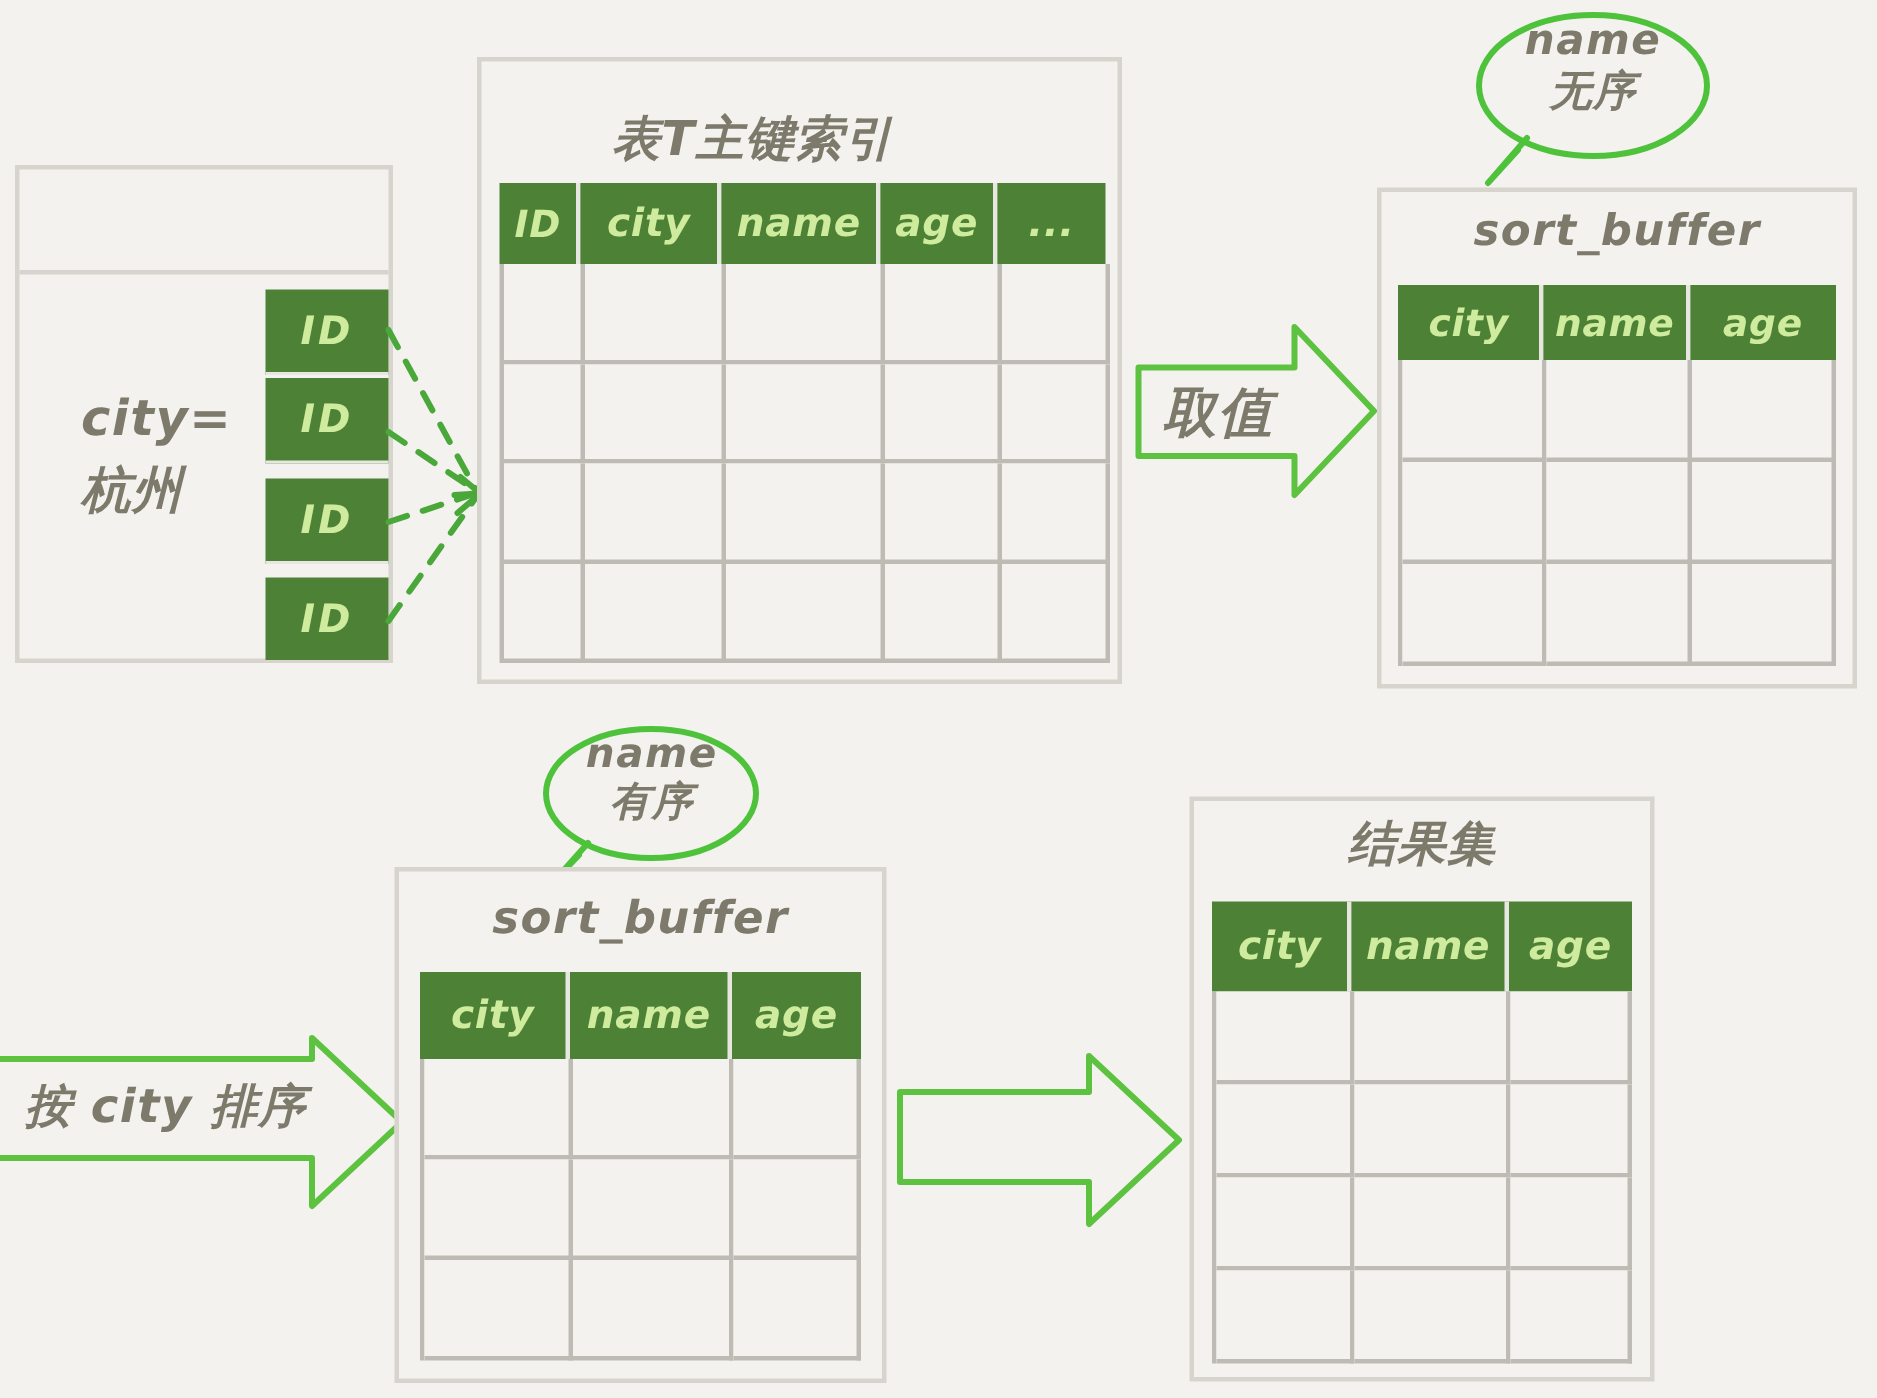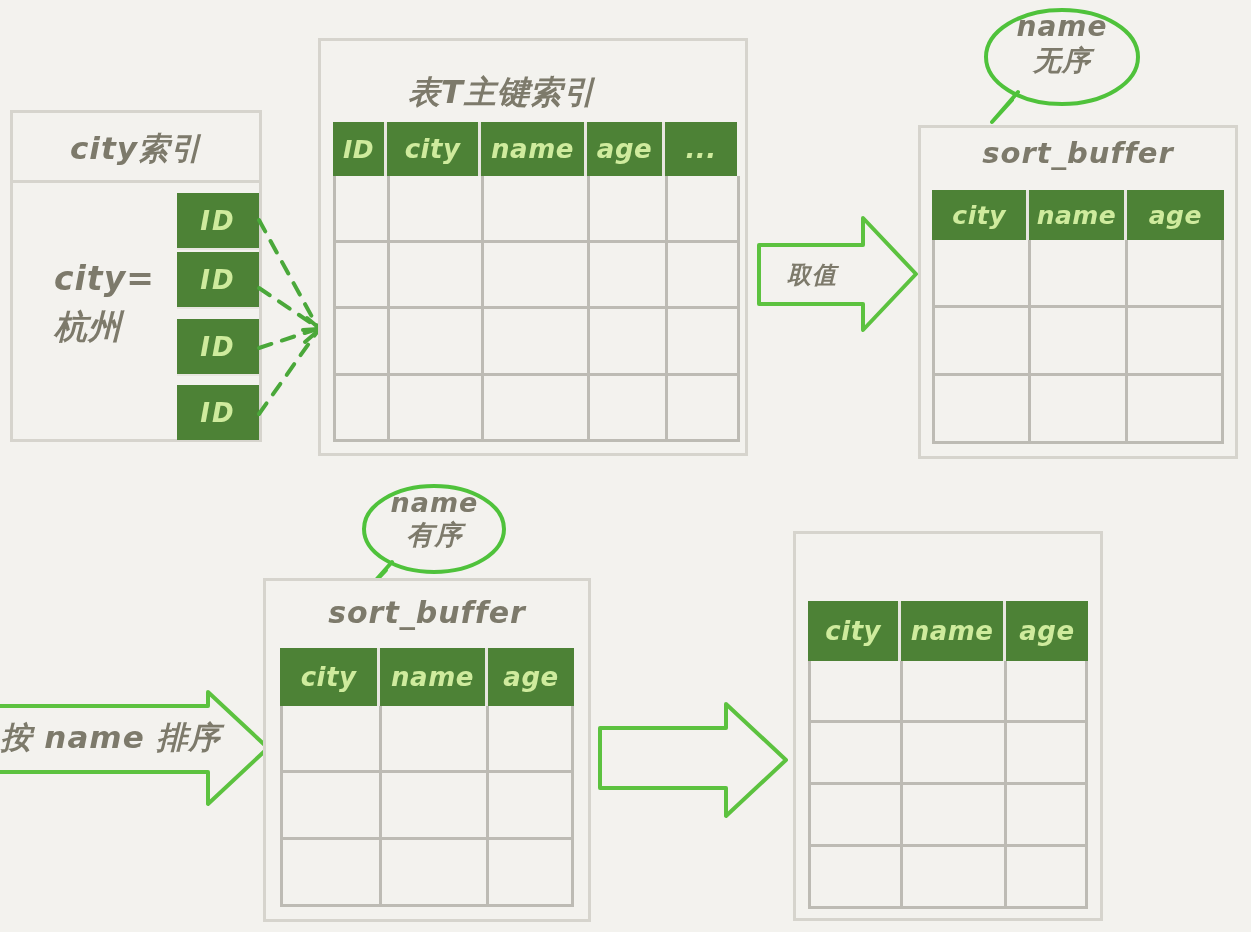--- a/index.html
+++ b/index.html
@@ -111,21 +111,20 @@
 
   svg{display:block;overflow:visible;}
 </style>
 </head>
 <body>
 
 <div class="stage">
 
   <div class="panel" style="left:10px;top:110px;width:252px;height:332px;">
   </div>
-  <div class="panel-title" style="left:10px;top:128px;width:252px;font-size:31px;">city索引</div>
   <div class="ci-divider" style="left:13px;top:180px;width:246px;"></div>
   <div class="ci-text" style="left:38px;top:255px;font-size:33px;margin-left:16px;">city=
 杭州</div>
 
   <div class="id-cell" style="left:177px;top:193px;width:82px;height:57px;">ID</div>
   <div class="id-cell" style="left:177px;top:252px;width:82px;height:57px;">ID</div>
   <div class="id-cell" style="left:177px;top:319px;width:82px;height:57px;">ID</div>
   <div class="id-cell" style="left:177px;top:385px;width:82px;height:55px;border-bottom:none;">ID</div>
 
   <svg style="position:absolute;left:255px;top:190px;width:80px;height:250px;" width="80" height="250" viewBox="0 0 80 250">
@@ -182,21 +181,21 @@
     <div class="cell"></div>
     <div class="cell"></div>
     <div class="cell"></div>
   </div>
 
   <div class="arrow-wrap" style="left:757px;top:215px;width:162px;height:120px;">
     <svg width="162" height="120" viewBox="0 0 162 120">
       <path d="M2,30 L106,30 L106,3 L159,59 L106,115 L106,89 L2,89 Z" fill="none" stroke="#5cc23f" stroke-width="4" stroke-linejoin="round"></path>
     </svg>
   </div>
-  <div class="arrow-label" style="left:762px;top:245px;width:100px;height:60px;font-size:24px;">取值</div>
+  <div class="arrow-label" style="left:762px;top:245px;width:100px;height:60px;font-size:36px;">取值</div>
 
   <div class="bubble-wrap" style="left:972px;top:5px;width:175px;height:120px;">
     <svg width="175" height="120" viewBox="0 0 175 120">
       <ellipse cx="90" cy="52" rx="76" ry="47" fill="none" stroke="#4fc23b" stroke-width="4"></ellipse>
       <path d="M46,87 L20,117 L40,95" fill="none" stroke="#4fc23b" stroke-width="4" stroke-linejoin="round" stroke-linecap="round"></path>
     </svg>
   </div>
   <div class="bubble-text" style="left:972px;top:10px;width:180px;font-size:28px;">name
 无序</div>
 
@@ -231,21 +230,21 @@
     </svg>
   </div>
   <div class="bubble-text" style="left:352px;top:487px;width:165px;font-size:27px;">name
 有序</div>
 
   <div class="arrow-wrap" style="left:-6px;top:690px;width:278px;height:118px;">
     <svg width="278" height="118" viewBox="0 0 278 118">
       <path d="M2,16 L214,16 L214,2 L274,58 L214,114 L214,82 L2,82 Z" fill="none" stroke="#5cc23f" stroke-width="4" stroke-linejoin="round"></path>
     </svg>
   </div>
-  <div class="arrow-label" style="left:8px;top:705px;width:205px;height:66px;font-size:31px;">按 name 排序</div>
+  <div class="arrow-label" style="left:8px;top:705px;width:205px;height:66px;font-size:31px;">按 city 排序</div>
 
   <div class="panel" style="left:263px;top:578px;width:328px;height:344px;">
   </div>
   <div class="panel-title" style="left:263px;top:595px;width:328px;font-size:30px;">sort_buffer</div>
 
   <div class="grid" style="left:280px;top:648px;width:294px;height:58px;
               grid-template-columns:1fr 1.08fr 0.86fr;border-top:none;border-left:none;">
     <div class="cell head" style="font-size:26px;">city</div>
     <div class="cell head" style="font-size:26px;">name</div>
     <div class="cell head last" style="font-size:26px;">age</div>
@@ -265,20 +264,21 @@
   </div>
 
   <div class="arrow-wrap" style="left:598px;top:702px;width:192px;height:118px;">
     <svg width="192" height="118" viewBox="0 0 192 118">
       <path d="M2,26 L128,26 L128,2 L188,58 L128,114 L128,86 L2,86 Z" fill="none" stroke="#5cc23f" stroke-width="4" stroke-linejoin="round"></path>
     </svg>
   </div>
 
   <div class="panel" style="left:793px;top:531px;width:310px;height:390px;">
   </div>
+  <div class="panel-title" style="left:793px;top:541px;width:310px;font-size:32px;">结果集</div>
 
   <div class="grid" style="left:808px;top:601px;width:280px;height:60px;
               grid-template-columns:1fr 1.12fr 0.88fr;border-top:none;border-left:none;">
     <div class="cell head" style="font-size:26px;">city</div>
     <div class="cell head" style="font-size:26px;">name</div>
     <div class="cell head last" style="font-size:26px;">age</div>
   </div>
 
   <div class="grid" style="left:808px;top:661px;width:280px;height:248px;
               grid-template-columns:1fr 1.12fr 0.88fr;grid-template-rows:repeat(4,1fr);border-top:none;">

